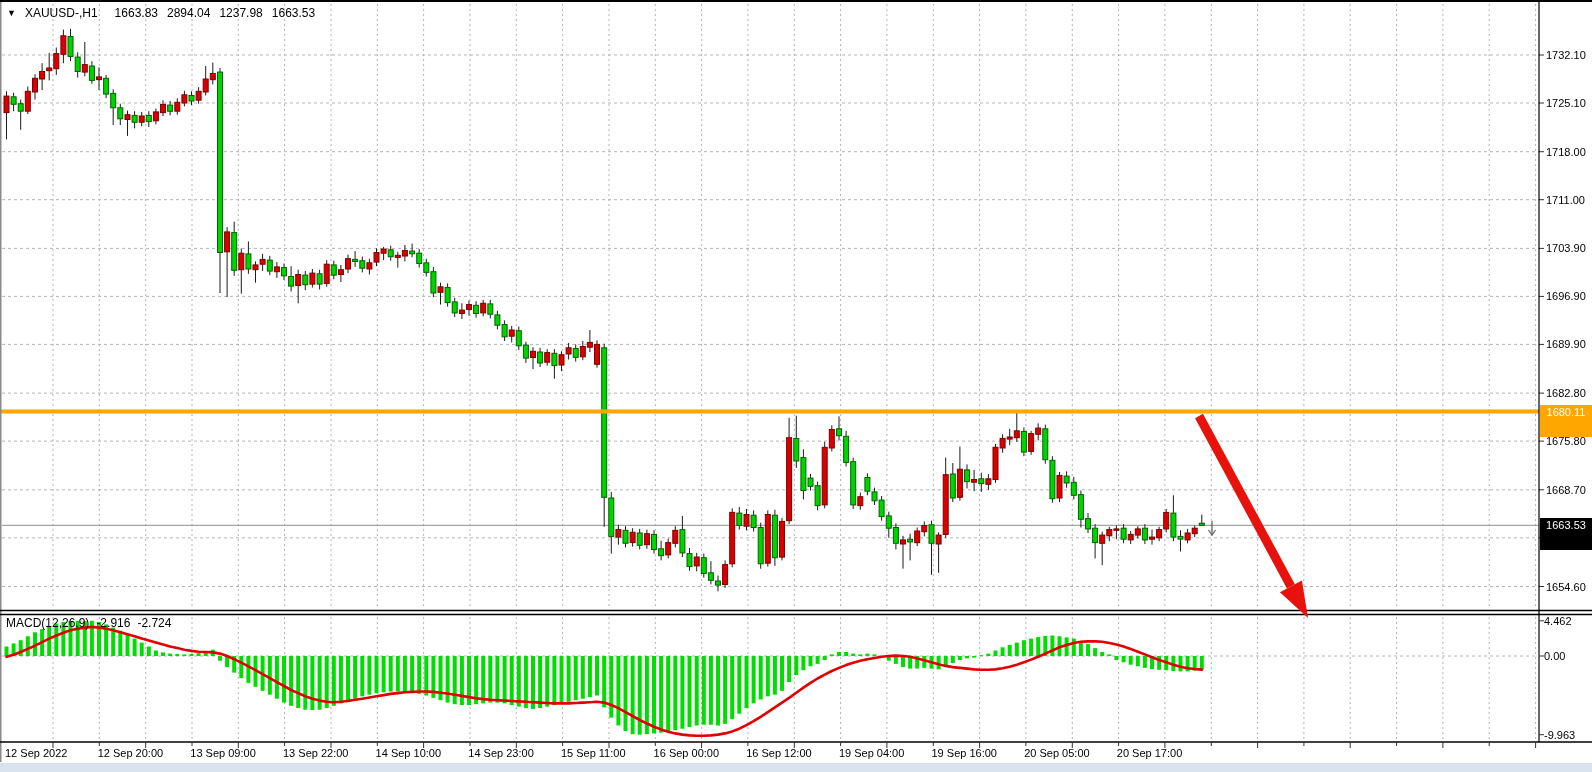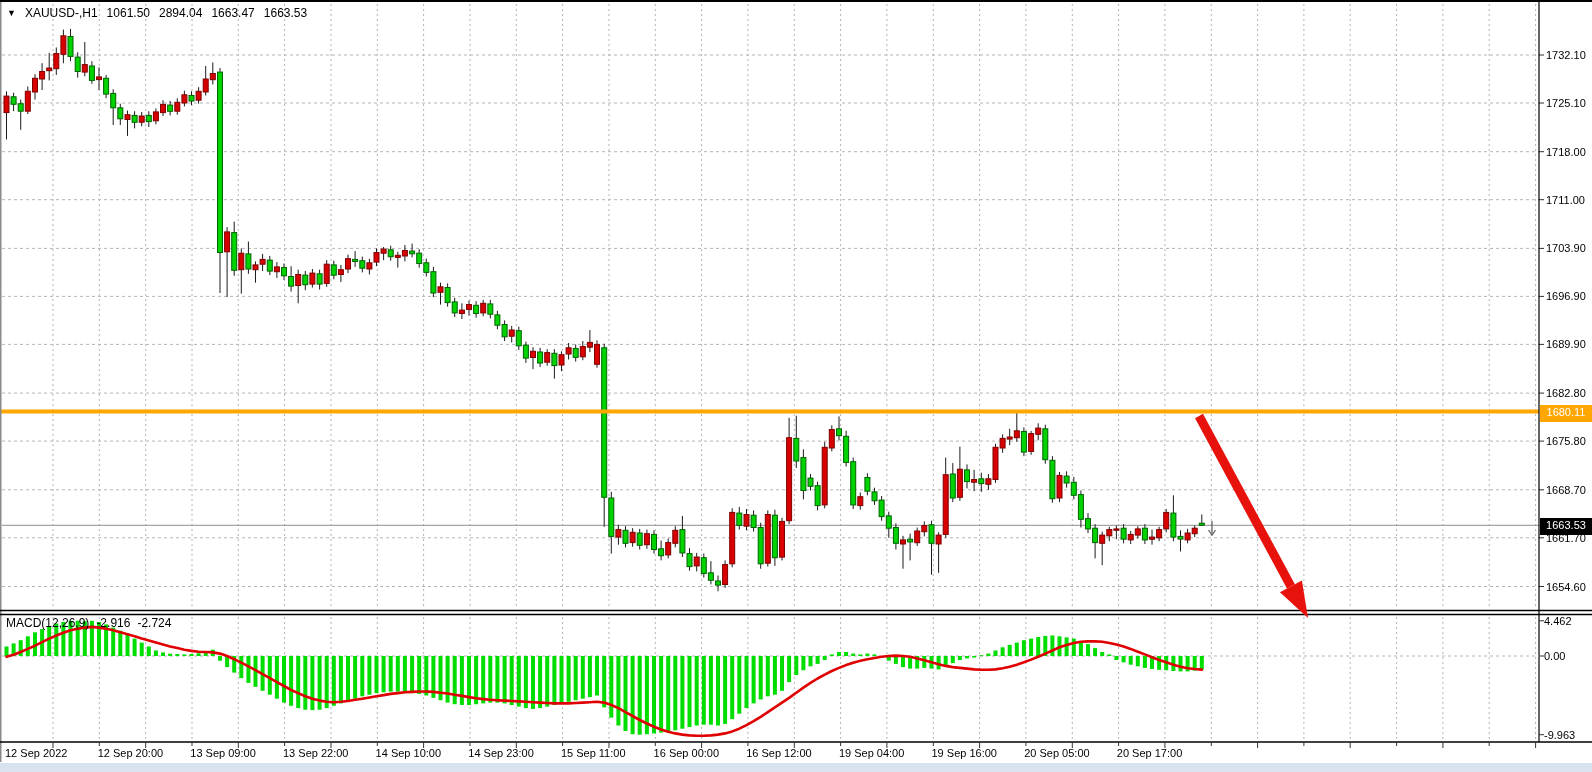--- a/index.html
+++ b/index.html
@@ -1,24 +1,24 @@
 <!DOCTYPE html>
 <html><head>
 <meta charset="utf-8">
 <style>
   html,body{margin:0;padding:0;background:#fff;}
   #chart-root{position:relative;width:1592px;height:772px;background:#fff;overflow:hidden;
     font-family:"Liberation Sans",sans-serif;-webkit-font-smoothing:antialiased;}
   #chart-svg{position:absolute;left:0;top:0;}
   svg text{font-family:"Liberation Sans",sans-serif;font-size:11px;fill:#000;}
   #ohlc-bar{position:absolute;left:7px;top:6px;display:flex;gap:9px;font-size:12px;color:#000;align-items:center;z-index:5;}
-  #ohlc-bar .sym{}
+  #ohlc-bar .sym{margin-right:8px;}
   #ohlc-bar .tri{font-size:9px;cursor:pointer;}
   #macd-info{position:absolute;left:6px;top:616px;display:flex;gap:7px;font-size:12px;color:#000;z-index:5;}
-  .price-tag{position:absolute;left:1540px;width:52px;height:17px;font-size:11px;line-height:14px;
+  .price-tag{position:absolute;left:1540px;width:52px;height:32px;font-size:11px;line-height:14px;
     color:#fff;text-align:center;z-index:6;}
   #bottom-strip{position:absolute;left:0;top:763px;width:1592px;height:9px;}
 </style>
 </head>
 <body>
 
 <div id="chart-root">
   <div id="chart-canvas">
       <svg id="chart-svg" width="1592" height="772">
         <rect x="0" y="0" width="1592" height="772" fill="#ffffff"></rect>
@@ -716,23 +716,23 @@
         <g>
           <line x1="1199" y1="416" x2="1290.9" y2="586.3" stroke="#e8120c" stroke-width="9"></line>
           <polygon points="1308,618 1279.9,592.3 1301.9,580.4" fill="#e8120c"></polygon>
         </g>
       </svg>
     </div>
 
   <div id="ohlc-bar">
     <span class="tri">▼</span>
     <span class="sym">XAUUSD-,H1</span>
-    <span>1061.50</span>
+    <span>1663.83</span>
     <span>2894.04</span>
-    <span>1663.47</span>
+    <span>1237.98</span>
     <span>1663.53</span>
   </div>
 
   <div id="macd-info">
     <span>MACD(12,26,9)</span>
     <span>-2.916</span>
     <span>-2.724</span>
   </div>
 
   <div class="price-tag" id="orange-tag" style="top: 404.6px; background: rgb(255, 166, 0); color: rgb(255, 255, 255);">1680.11</div>

